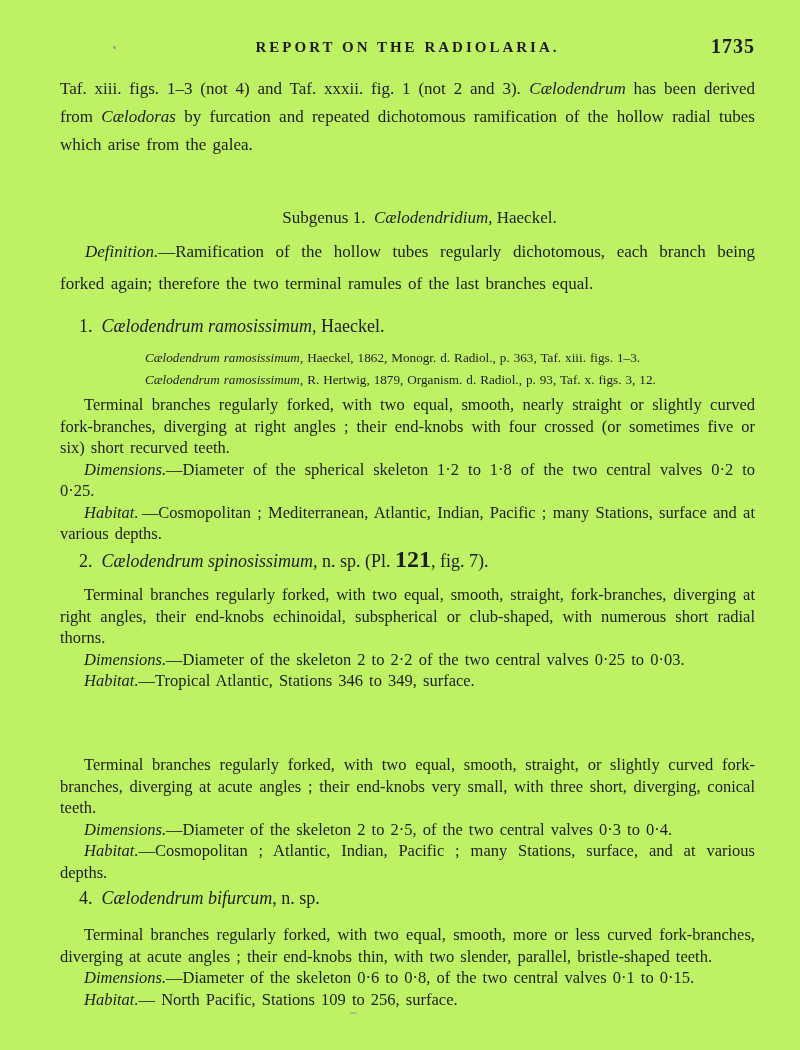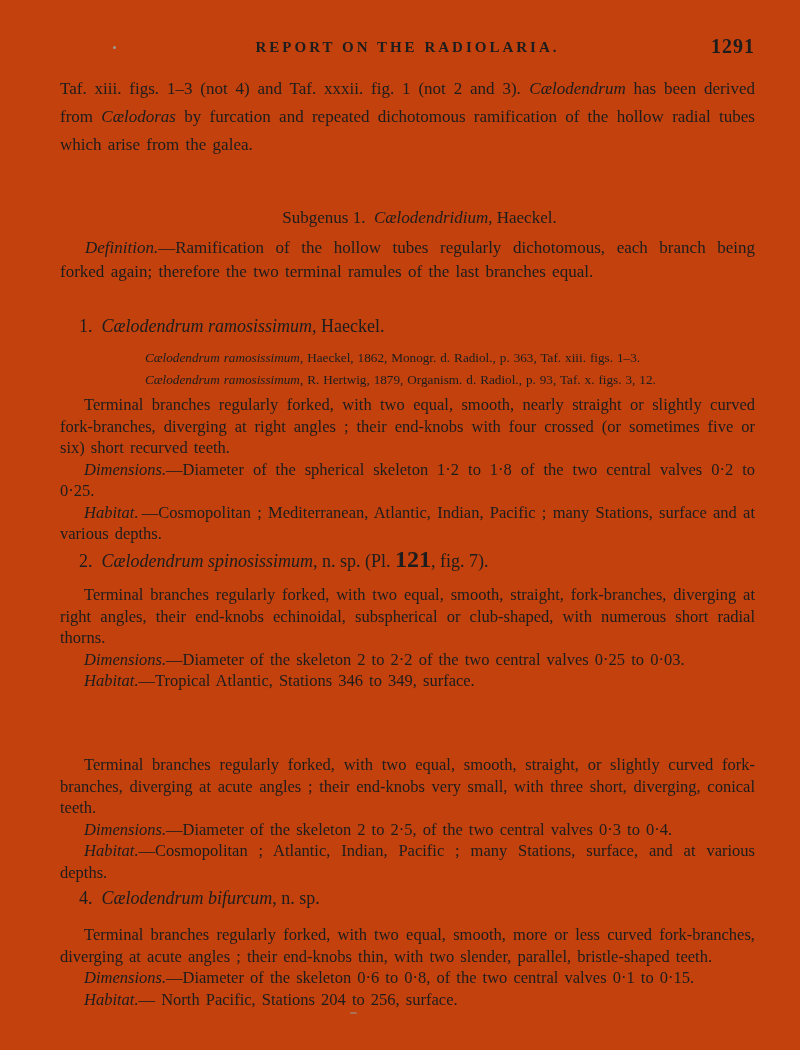--- a/index.html
+++ b/index.html
@@ -1,37 +1,37 @@
 <!DOCTYPE html>
 <html><head>
 <meta charset="utf-8">
 <style>
   html,body{margin:0;padding:0;background:#e9e9e7;}
   .page{
     position:relative;width:800px;height:1050px;margin:0 auto;
-    background:#c2410c;color:#1d1d1d;overflow:hidden;
+    background:#bef264;color:#1d1d1d;overflow:hidden;
     font-family:"Liberation Serif","DejaVu Serif",serif;
     text-decoration:underline;
   }
   .blk{position:absolute;left:60px;width:695px;}
   
   .hdr{top:36px;height:24px;}
   .running-head{
     display:block;text-align:center;font-weight:bold;font-size:15px;
     letter-spacing:3px;padding-top:3px;
   }
   .page-num{
     position:absolute;right:0;top:-1px;font-size:20px;font-weight:bold;
     letter-spacing:1px;
   }
   
   p{margin:0;}
   .para{text-align:justify;word-spacing:0.12em;}
   .intro{top:75px;font-size:17px;line-height:28px;}
-  .def{top:236px;font-size:17px;line-height:24px;text-indent:25px;}
+  .def{top:236px;font-size:17px;line-height:32px;text-indent:25px;}
   .subgenus{top:196px;margin:12px;font-weight:normal;font-size:17px;text-align:center;}
   .sp-head{margin:0;font-weight:normal;font-size:18px;padding-left:19px;}
   .s1-head{top:316px;} .s2-head{top:547px;} .s3-head{top:718px;} .s4-head{top:888px;}
   .pl-num{font-size:24px;font-weight:bold;line-height:1;}
   .synonymy{top:347px;padding-left:85px;box-sizing:border-box;}
   .syn{font-size:13.2px;line-height:22px;word-spacing:0.05em;}
   .body{font-size:16.5px;}
   .s1-body{top:394px;} .s2-body{top:584px;} .s3-body{top:754px;} .s4-body{top:924px;}
   .body .para{line-height:21.5px;text-indent:24px;}
   i{font-style:italic;}
@@ -39,21 +39,21 @@
   .speck-a{left:113px;top:46px;width:3px;height:3px;}
   .speck-b{left:350px;top:1012px;width:7px;height:2px;opacity:.55;border-radius:2px;}
 </style>
 </head>
 <body>
 
 <div class="page">
 
   <div class="blk hdr">
     <span class="running-head">REPORT ON THE RADIOLARIA.</span>
-    <span class="page-num">1291</span>
+    <span class="page-num">1735</span>
   </div>
 
   <p class="blk para intro"><span>Taf. xiii. figs. 1–3 (not 4) and Taf. xxxii. fig. 1 (not 2 and 3). </span><i>Cælodendrum</i><span> has been derived from </span><i>Cælodoras</i><span> by furcation and repeated dichotomous ramification of the hollow radial tubes which arise from the galea.</span></p>
 
   <h2 class="blk subgenus"><span>Subgenus 1.&nbsp; </span><i>Cælodendridium</i><span>, Haeckel.</span></h2>
 
   <p class="blk para def"><i>Definition.</i><span>—Ramification of the hollow tubes regularly dichotomous, each branch being forked again; therefore the two terminal ramules of the last branches equal.</span></p>
 
   <h3 class="blk sp-head s1-head"><span>1.&nbsp; </span><i>Cælodendrum ramosissimum</i><span>, Haeckel.</span></h3>
   <div class="blk synonymy">
@@ -76,18 +76,18 @@
   <div class="blk body s3-body">
     <p class="para">Terminal branches regularly forked, with two equal, smooth, straight, or slightly curved fork-branches, diverging at acute angles ; their end-knobs very small, with three short, diverging, conical teeth.</p>
     <p class="para"><i>Dimensions.</i><span>—Diameter of the skeleton 2 to 2·5, of the two central valves 0·3 to 0·4.</span></p>
     <p class="para"><i>Habitat.</i><span>—Cosmopolitan ;  Atlantic, Indian, Pacific ;  many Stations, surface, and at various depths.</span></p>
   </div>
 
   <h3 class="blk sp-head s4-head"><span>4.&nbsp; </span><i>Cælodendrum bifurcum</i><span>, n. sp.</span></h3>
   <div class="blk body s4-body">
     <p class="para">Terminal branches regularly forked, with two equal, smooth, more or less  curved fork-branches, diverging at acute angles ;  their end-knobs thin, with two slender, parallel, bristle-shaped teeth.</p>
     <p class="para"><i>Dimensions.</i><span>—Diameter of the skeleton 0·6 to 0·8, of the two central valves 0·1 to 0·15.</span></p>
-    <p class="para"><i>Habitat.</i><span>— North Pacific, Stations 204 to 256, surface.</span></p>
+    <p class="para"><i>Habitat.</i><span>— North Pacific, Stations 109 to 256, surface.</span></p>
   </div>
 
   <span class="speck speck-a"></span>
   <span class="speck speck-b"></span>
 </div>
 
 </body></html>

